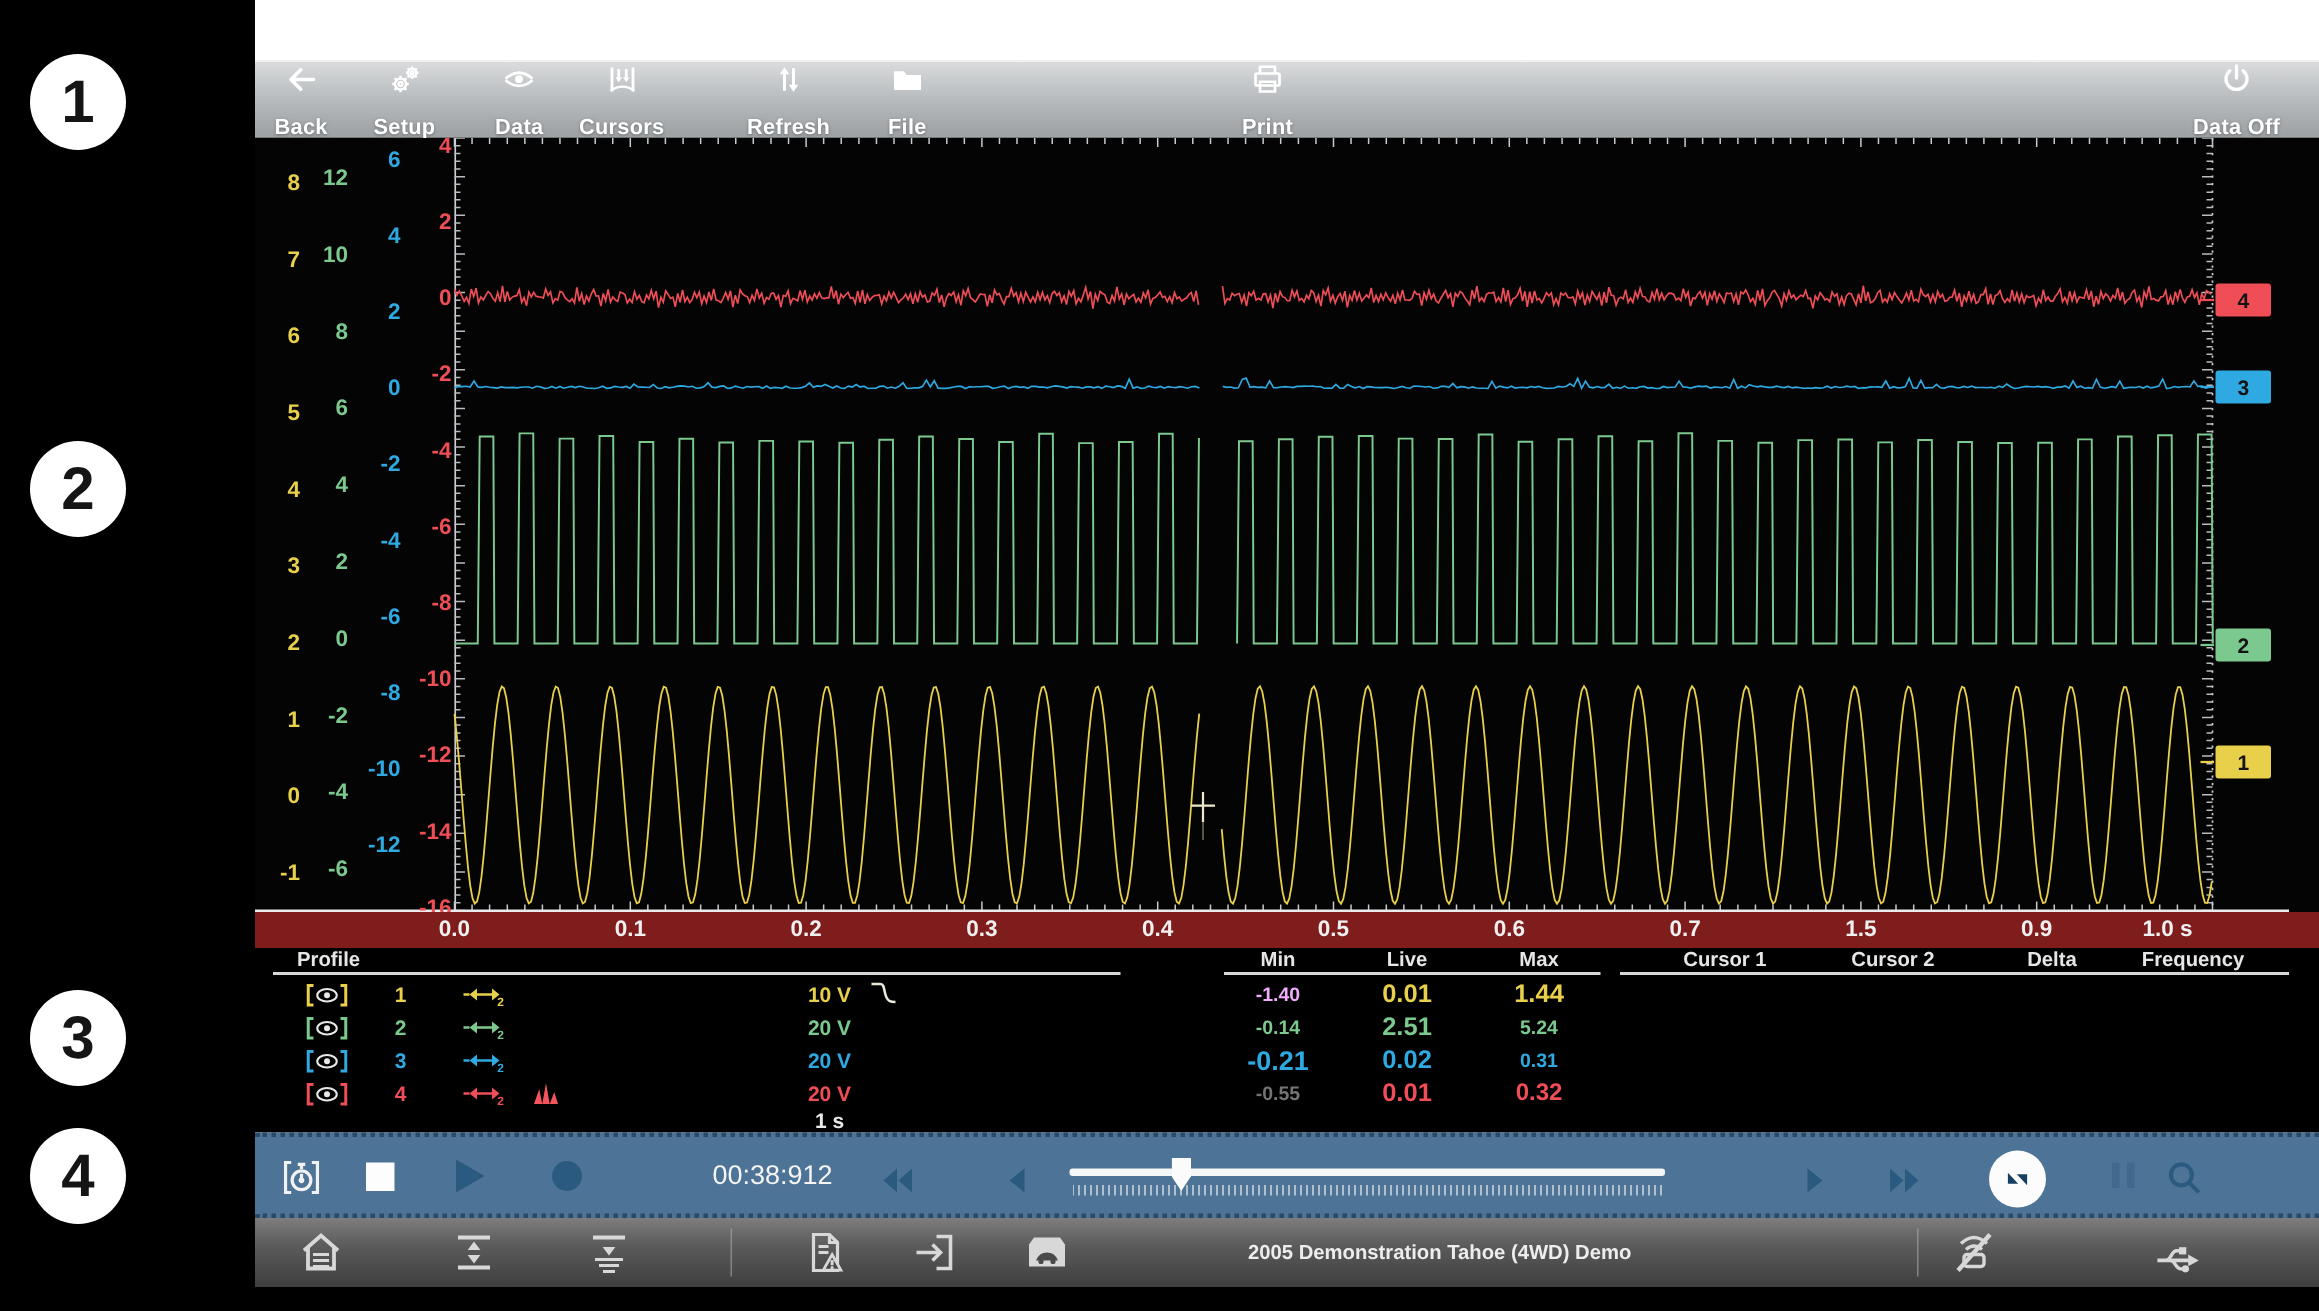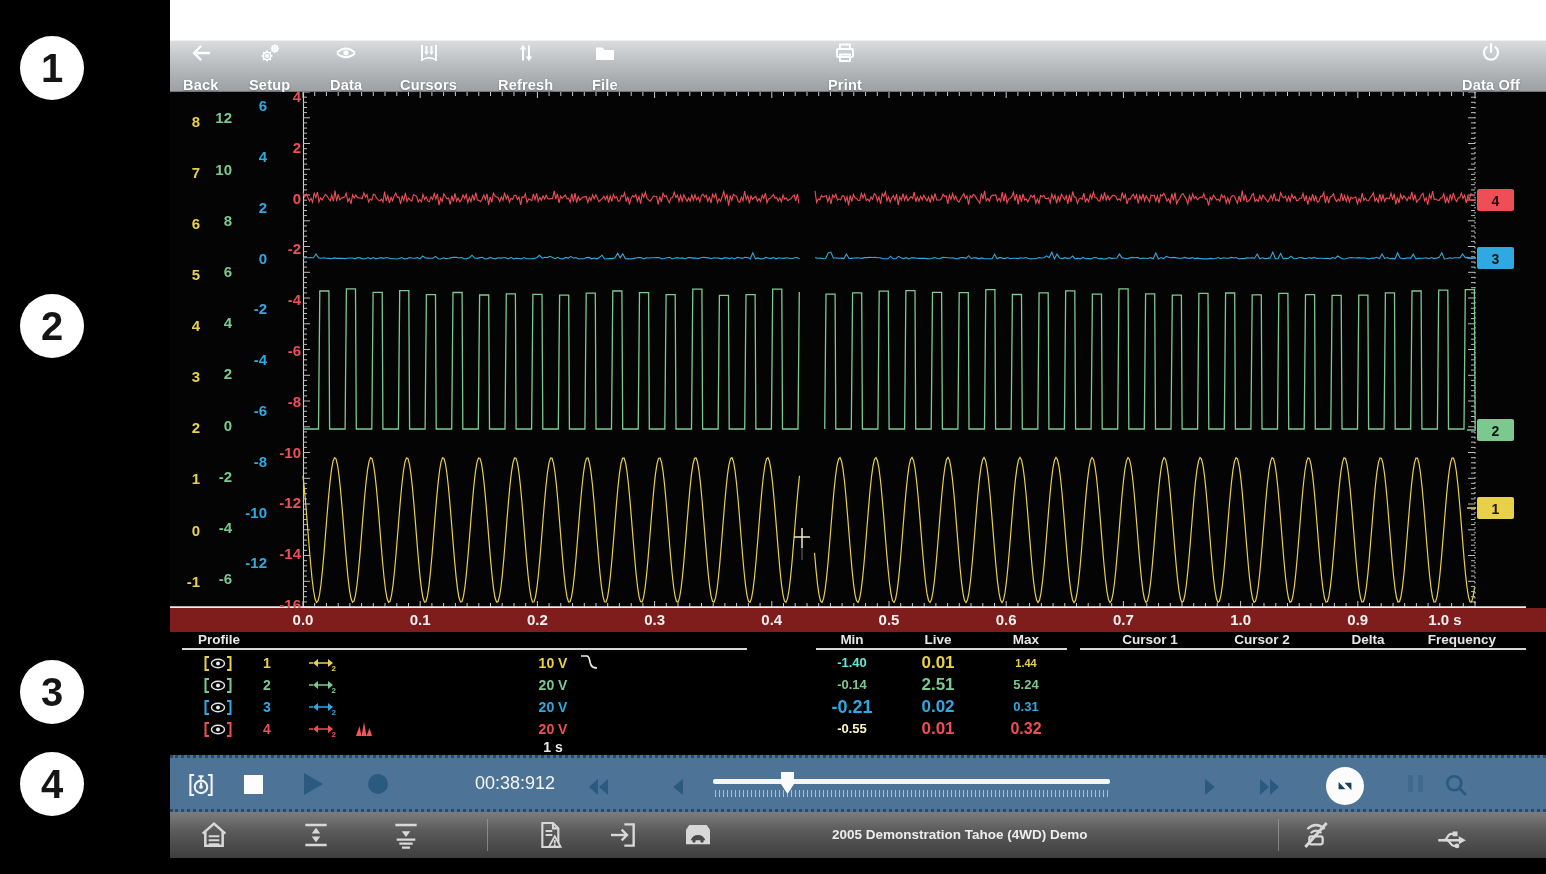--- a/index.html
+++ b/index.html
@@ -115,21 +115,21 @@
             <svg width="24" height="24" viewBox="0 0 24 24">
               <g stroke="#ffffff" fill="none" stroke-width="1.8">
                 <path d="M3 11.5q9-8 18 0"></path>
                 <path d="M3 12.5q9 7.5 18 0"></path>
               </g>
               <circle cx="12" cy="11.8" r="2.6" fill="#ffffff"></circle>
             </svg>
           </span>
           <span class="tb-label">Data</span>
         </div>
-        <div class="tb-item" style="left: 230px;">
+        <div class="tb-item" style="left: 216px;">
           <span class="tb-icon">
             <svg width="24" height="24" viewBox="0 0 24 24">
               <g stroke="#ffffff" fill="none" stroke-width="1.9">
                 <path d="M5 4v16M19 4v16"></path>
                 <path d="M9.5 5v5.5M14.5 5v5.5"></path>
               </g>
               <path d="M7.3 10.5h4.4l-2.2 3.4z" fill="#ffffff"></path>
               <path d="M12.3 10.5h4.4l-2.2 3.4z" fill="#ffffff"></path>
               <path d="M4 19.5q8-5.5 16 0" stroke="#ffffff" fill="none" stroke-width="1.4"></path>
             </svg>
@@ -258,21 +258,21 @@
         </svg></div>
     <div class="xaxis" id="xaxis">
         <span style="left: 98px;">0.0</span>
         <span style="left: 215.2px;">0.1</span>
         <span style="left: 332.4px;">0.2</span>
         <span style="left: 449.6px;">0.3</span>
         <span style="left: 566.8px;">0.4</span>
         <span style="left: 684px;">0.5</span>
         <span style="left: 801.2px;">0.6</span>
         <span style="left: 918.4px;">0.7</span>
-        <span style="left: 1035.6px;">1.0</span>
+        <span style="left: 1035.6px;">1.5</span>
         <span style="left: 1152.8px;">0.9</span>
         <span style="left: 1240px;">1.0 s</span>
       </div>
     <div class="ptable" id="ptable">
         <div class="hdr" style="left:28px;width:80px;text-align:left">Profile</div>
         <div class="hdr" style="left:642px;width:80px">Min</div>
         <div class="hdr" style="left:728px;width:80px">Live</div>
         <div class="hdr" style="left:816px;width:80px">Max</div>
         <div class="hdr" style="left:925px;width:110px">Cursor 1</div>
         <div class="hdr" style="left:1037px;width:110px">Cursor 2</div>
@@ -296,23 +296,23 @@
             <path d="M20 4l5 4-5 4z" fill="#e9d04b"></path>
             <text x="23.5" y="15.5" font-size="8" font-weight="bold" fill="#e9d04b" font-family="Liberation Sans, sans-serif">2</text>
           </svg>
         </div>
         <div class="cell" style="left:343px;top:20px;width:80px;font-size:14px;color:#e9d04b">10 V</div>
         <div class="icell" style="left:407px;top:20px;width:26px">
           <svg width="24" height="24" viewBox="0 0 24 24">
             <path d="M3 5h6c3 0 2 5 4 9 1 2 2 3 6 3" fill="none" stroke="#e9e9da" stroke-width="1.7"></path>
           </svg>
         </div>
-        <div class="cell" style="left:642px;top:20px;width:80px;font-size:13px;color:#5eead4">-1.40</div>
+        <div class="cell" style="left:642px;top:20px;width:80px;font-size:13px;color:#f0abfc">-1.40</div>
         <div class="cell" style="left:723px;top:20px;width:90px;font-size:17px;color:#e9d04b">0.01</div>
-        <div class="cell" style="left:816px;top:20px;width:80px;font-size:11px;color:#e9d04b">1.44</div>
+        <div class="cell" style="left:816px;top:20px;width:80px;font-size:17px;color:#e9d04b">1.44</div>
         <div class="icell" style="left:32px;top:42px;width:32px">
           <svg width="30" height="17" viewBox="0 0 30 17">
             <path d="M6 2H2.5v13H6M24 2h3.5v13H24" fill="none" stroke="#7cc98f" stroke-width="2"></path>
             <ellipse cx="15" cy="8.5" rx="6.5" ry="4.2" fill="none" stroke="#e8e8e8" stroke-width="1.4"></ellipse>
             <circle cx="15" cy="8.5" r="2" fill="#e8e8e8"></circle>
           </svg>
         </div>
         <div class="cell" style="left:82px;top:42px;width:30px;font-size:14px;color:#7cc98f">2</div>
         <div class="icell" style="left:137px;top:42px;width:32px">
           <svg width="30" height="16" viewBox="0 0 30 16">
@@ -361,21 +361,21 @@
             <path d="M20 4l5 4-5 4z" fill="#ef4e56"></path>
             <text x="23.5" y="15.5" font-size="8" font-weight="bold" fill="#ef4e56" font-family="Liberation Sans, sans-serif">2</text>
           </svg>
         </div>
         <div class="icell" style="left:183px;top:86px;width:24px">
           <svg width="20" height="16" viewBox="0 0 20 16">
             <path d="M1 15L4.5 5l2 10L9 1l2.5 14 3-8L17 15z" fill="#f2555c"></path>
           </svg>
         </div>
         <div class="cell" style="left:343px;top:86px;width:80px;font-size:14px;color:#ef4e56">20 V</div>
-        <div class="cell" style="left:642px;top:86px;width:80px;font-size:13px;color:#fef9c3">-0.55</div>
+        <div class="cell" style="left:642px;top:86px;width:80px;font-size:13px;color:#737373">-0.55</div>
         <div class="cell" style="left:723px;top:86px;width:90px;font-size:17px;color:#ef4e56">0.01</div>
         <div class="cell" style="left:816px;top:86px;width:80px;font-size:16px;color:#ef4e56">0.32</div>
         <div class="cell" style="left:343px;top:104px;width:80px;font-size:14px;color:#e9e9e9">1 s</div>
       </div>
 
     <div class="playback">
       <span class="pb-clock pb-ic">
           <svg width="30" height="30" viewBox="0 0 24 24">
             <g fill="none" stroke="#f2f2f2" stroke-width="1.7">
               <path d="M6.5 4H3.5v16h3M17.5 4h3v16h-3"></path>

